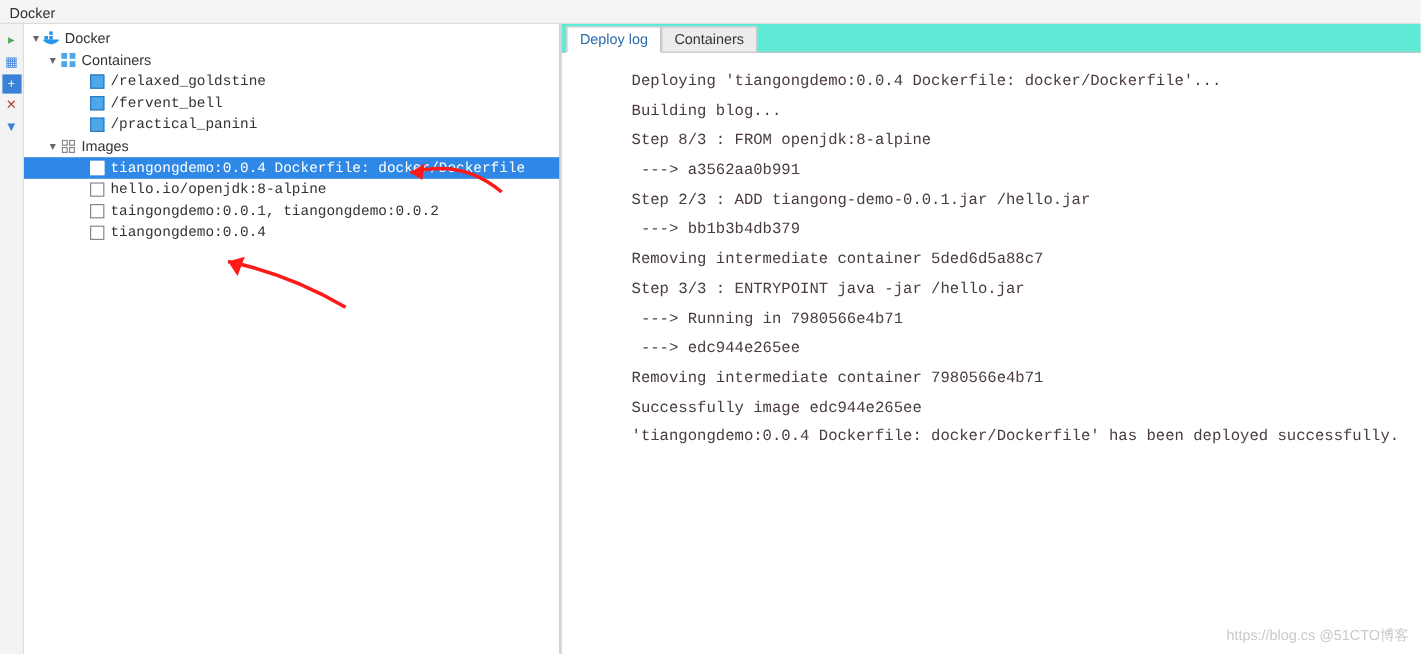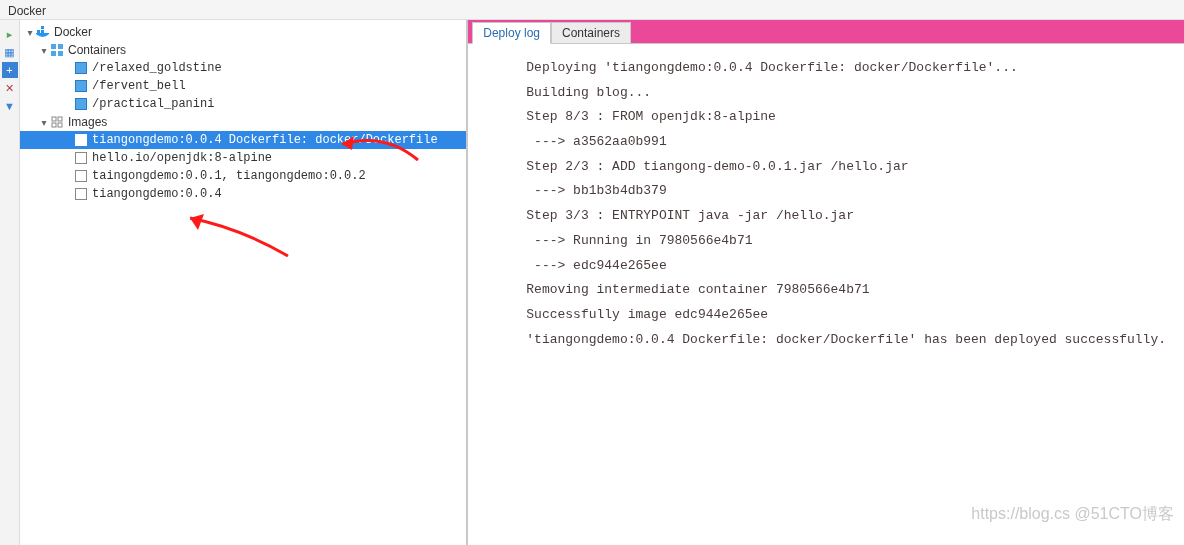--- a/index.html
+++ b/index.html
@@ -100,21 +100,21 @@
   .right-panel {
     flex: 1;
     display: flex;
     flex-direction: column;
     border-left: 1px solid #c8c8c8;
   }
   .tabs {
     display: flex;
     align-items: center;
     height: 24px;
-    background: #ec4899;
+    background: #5eead4;
     border-bottom: 1px solid #c8c8c8;
     padding-left: 4px;
   }
   .tab {
     padding: 3px 10px;
     font-size: 12px;
     border: 1px solid #c8c8c8;
     background: #ececec;
     margin-right: 0;
     position: relative;
@@ -133,24 +133,24 @@
     font-size: 13px;
     color: #4a3c3c;
     line-height: 1.9;
     overflow: hidden;
     position: relative;
   }
   .log-line { white-space: pre; margin-left: 40px; }
   .watermark {
     position: absolute;
     right: 10px;
-    bottom: 16px;
+    bottom: 4px;
     color: #c9c9c9;
     font-family: "Segoe UI", sans-serif;
-    font-size: 16px;
+    font-size: 12px;
   }
 </style>
 </head>
 <body>
 
 <div class="window-title">Docker</div>
 
 <div class="main-layout">
   <div class="left-panel">
     <div class="sidebar-icons">
@@ -269,20 +269,21 @@
       <div class="log-line">Deploying 'tiangongdemo:0.0.4 Dockerfile: docker/Dockerfile'...</div>
       <div class="log-line">Building blog...</div>
       <div class="log-line">Step 8/3 : FROM openjdk:8-alpine</div>
       <div class="log-line"></div>
       <div class="log-line"> ---&gt; a3562aa0b991</div>
       <div class="log-line"></div>
       <div class="log-line">Step 2/3 : ADD tiangong-demo-0.0.1.jar /hello.jar</div>
       <div class="log-line"></div>
       <div class="log-line"> ---&gt; bb1b3b4db379</div>
       <div class="log-line"></div>
+      <div class="log-line">Removing intermediate container 5ded6d5a88c7</div>
       <div class="log-line"></div>
       <div class="log-line">Step 3/3 : ENTRYPOINT java -jar /hello.jar</div>
       <div class="log-line"></div>
       <div class="log-line"> ---&gt; Running in 7980566e4b71</div>
       <div class="log-line"></div>
       <div class="log-line"> ---&gt; edc944e265ee</div>
       <div class="log-line"></div>
       <div class="log-line">Removing intermediate container 7980566e4b71</div>
       <div class="log-line"></div>
       <div class="log-line">Successfully image edc944e265ee</div>

